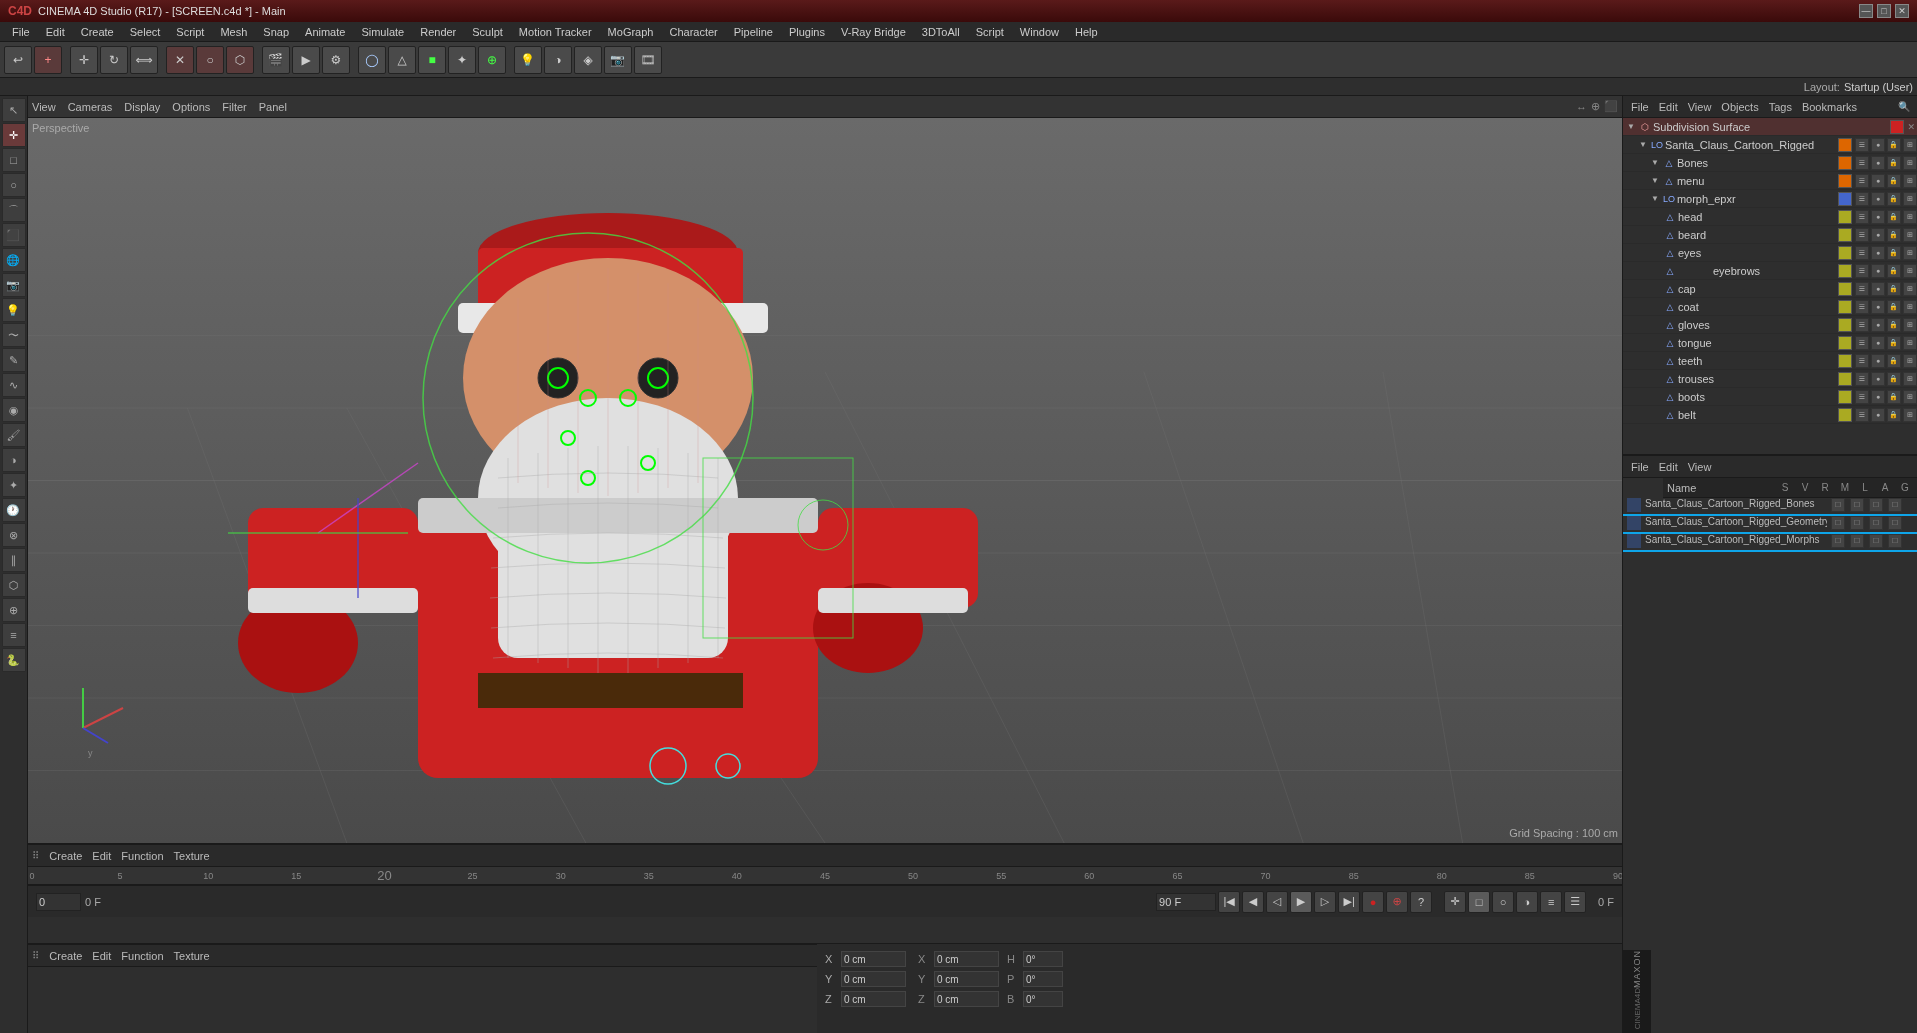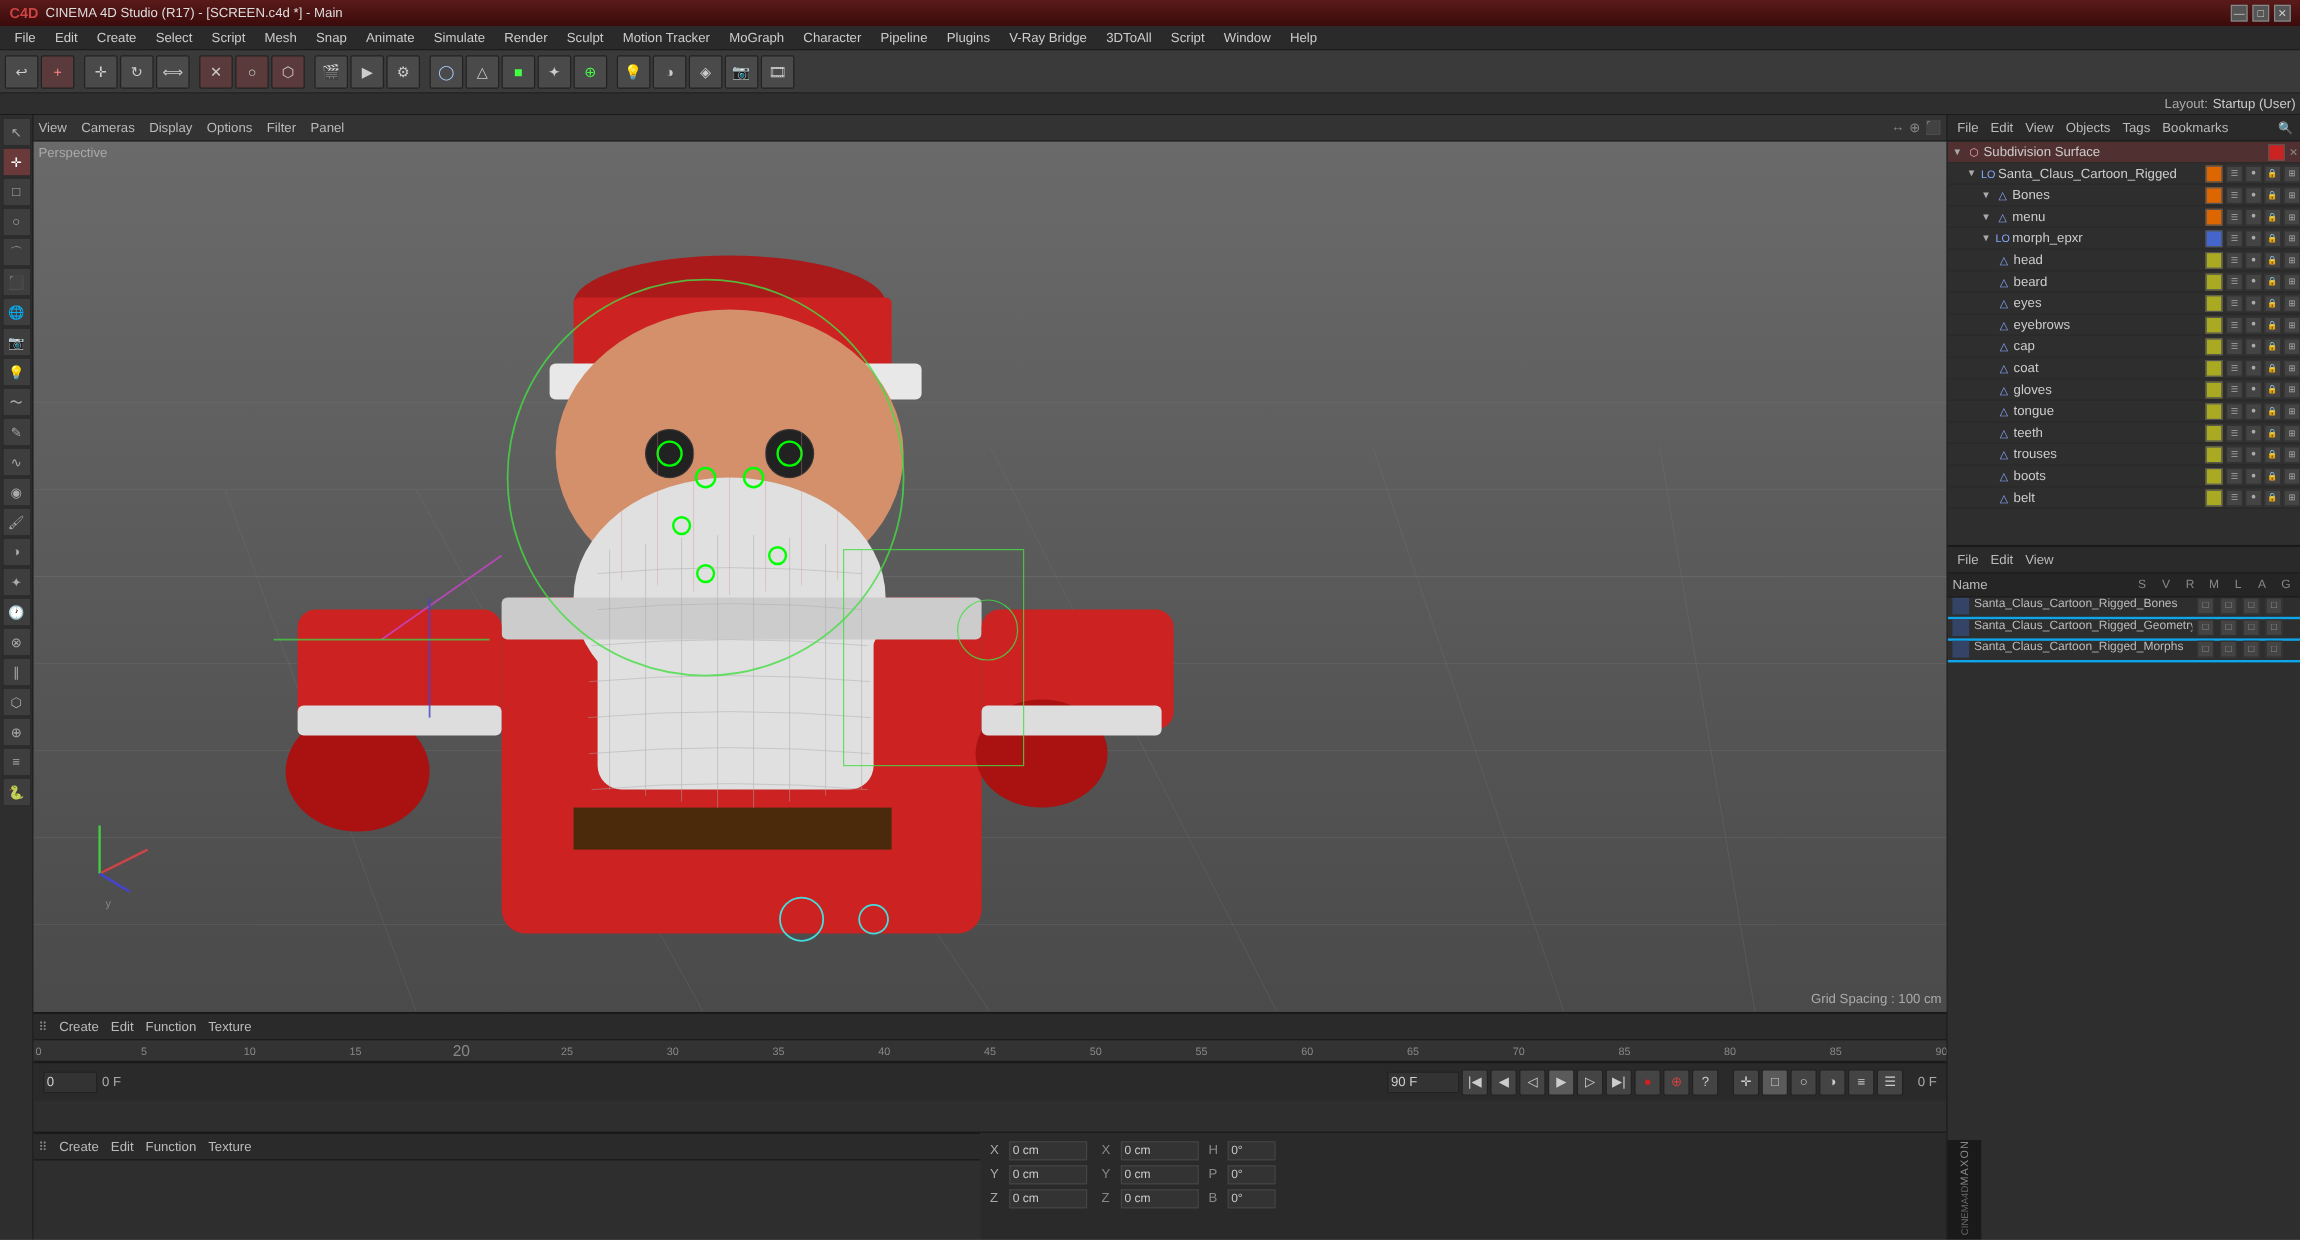--- a/index.html
+++ b/index.html
@@ -209,20 +209,21 @@
       border-bottom: 1px solid #1a1a1a;
     }
     .am-menu { color: #bbb; font-size: 11px; cursor: pointer; padding: 0 4px; }
     #am-header {
       height: 20px;
       background: #252525;
       display: flex;
       align-items: center;
       padding: 0 4px;
       border-bottom: 1px solid #1a1a1a;
+      margin-left: 40px;
     }
     #am-name-col { font-size: 11px; color: #bbb; flex: 1; }
     #am-cols { display: flex; gap: 4px; font-size: 10px; color: #888; }
     .am-col { width: 16px; text-align: center; }
 
     #am-list {
       flex: 1;
       overflow-y: auto;
       background: #2e2e2e;
     }
@@ -883,21 +884,21 @@
             <span style="width:14px;height:14px;background:#aaaa22;border:1px solid #555;flex-shrink:0;margin-right:2px;"></span>
             <span style="width:14px;height:14px;background:#444;border:1px solid #333;font-size:7px;display:inline-flex;align-items:center;justify-content:center;color:#aaa;margin-right:1px;">☰</span>
             <span style="width:14px;height:14px;background:#444;border:1px solid #333;font-size:7px;display:inline-flex;align-items:center;justify-content:center;color:#aaa;margin-right:1px;">●</span>
             <span style="width:14px;height:14px;background:#444;border:1px solid #333;font-size:7px;display:inline-flex;align-items:center;justify-content:center;color:#aaa;margin-right:1px;">🔒</span>
             <span style="width:14px;height:14px;background:#444;border:1px solid #333;font-size:7px;display:inline-flex;align-items:center;justify-content:center;color:#aaa;">⊞</span>
           </div>
           <div class="om-row" style="padding-left: 40px;">
             <span style="width:14px;height:14px;display:inline-flex;align-items:center;justify-content:center;font-size:9px;color:#88aaff;flex-shrink:0;">
               <span style="color:#88aaff;font-size:9px;">△</span>
             </span>
-            <span style="flex:1;font-size:11px;color:#ccc;overflow:hidden;white-space:nowrap;">eyebrows</span>
+            <span style="flex:1;font-size:11px;color:#ccc;overflow:hidden;white-space:nowrap;margin-left:35px;">eyebrows</span>
             <span style="width:14px;height:14px;background:#aaaa22;border:1px solid #555;flex-shrink:0;margin-right:2px;"></span>
             <span style="width:14px;height:14px;background:#444;border:1px solid #333;font-size:7px;display:inline-flex;align-items:center;justify-content:center;color:#aaa;margin-right:1px;">☰</span>
             <span style="width:14px;height:14px;background:#444;border:1px solid #333;font-size:7px;display:inline-flex;align-items:center;justify-content:center;color:#aaa;margin-right:1px;">●</span>
             <span style="width:14px;height:14px;background:#444;border:1px solid #333;font-size:7px;display:inline-flex;align-items:center;justify-content:center;color:#aaa;margin-right:1px;">🔒</span>
             <span style="width:14px;height:14px;background:#444;border:1px solid #333;font-size:7px;display:inline-flex;align-items:center;justify-content:center;color:#aaa;">⊞</span>
           </div>
           <div class="om-row" style="padding-left: 40px;">
             <span style="width:14px;height:14px;display:inline-flex;align-items:center;justify-content:center;font-size:9px;color:#88aaff;flex-shrink:0;">
               <span style="color:#88aaff;font-size:9px;">△</span>
             </span>

